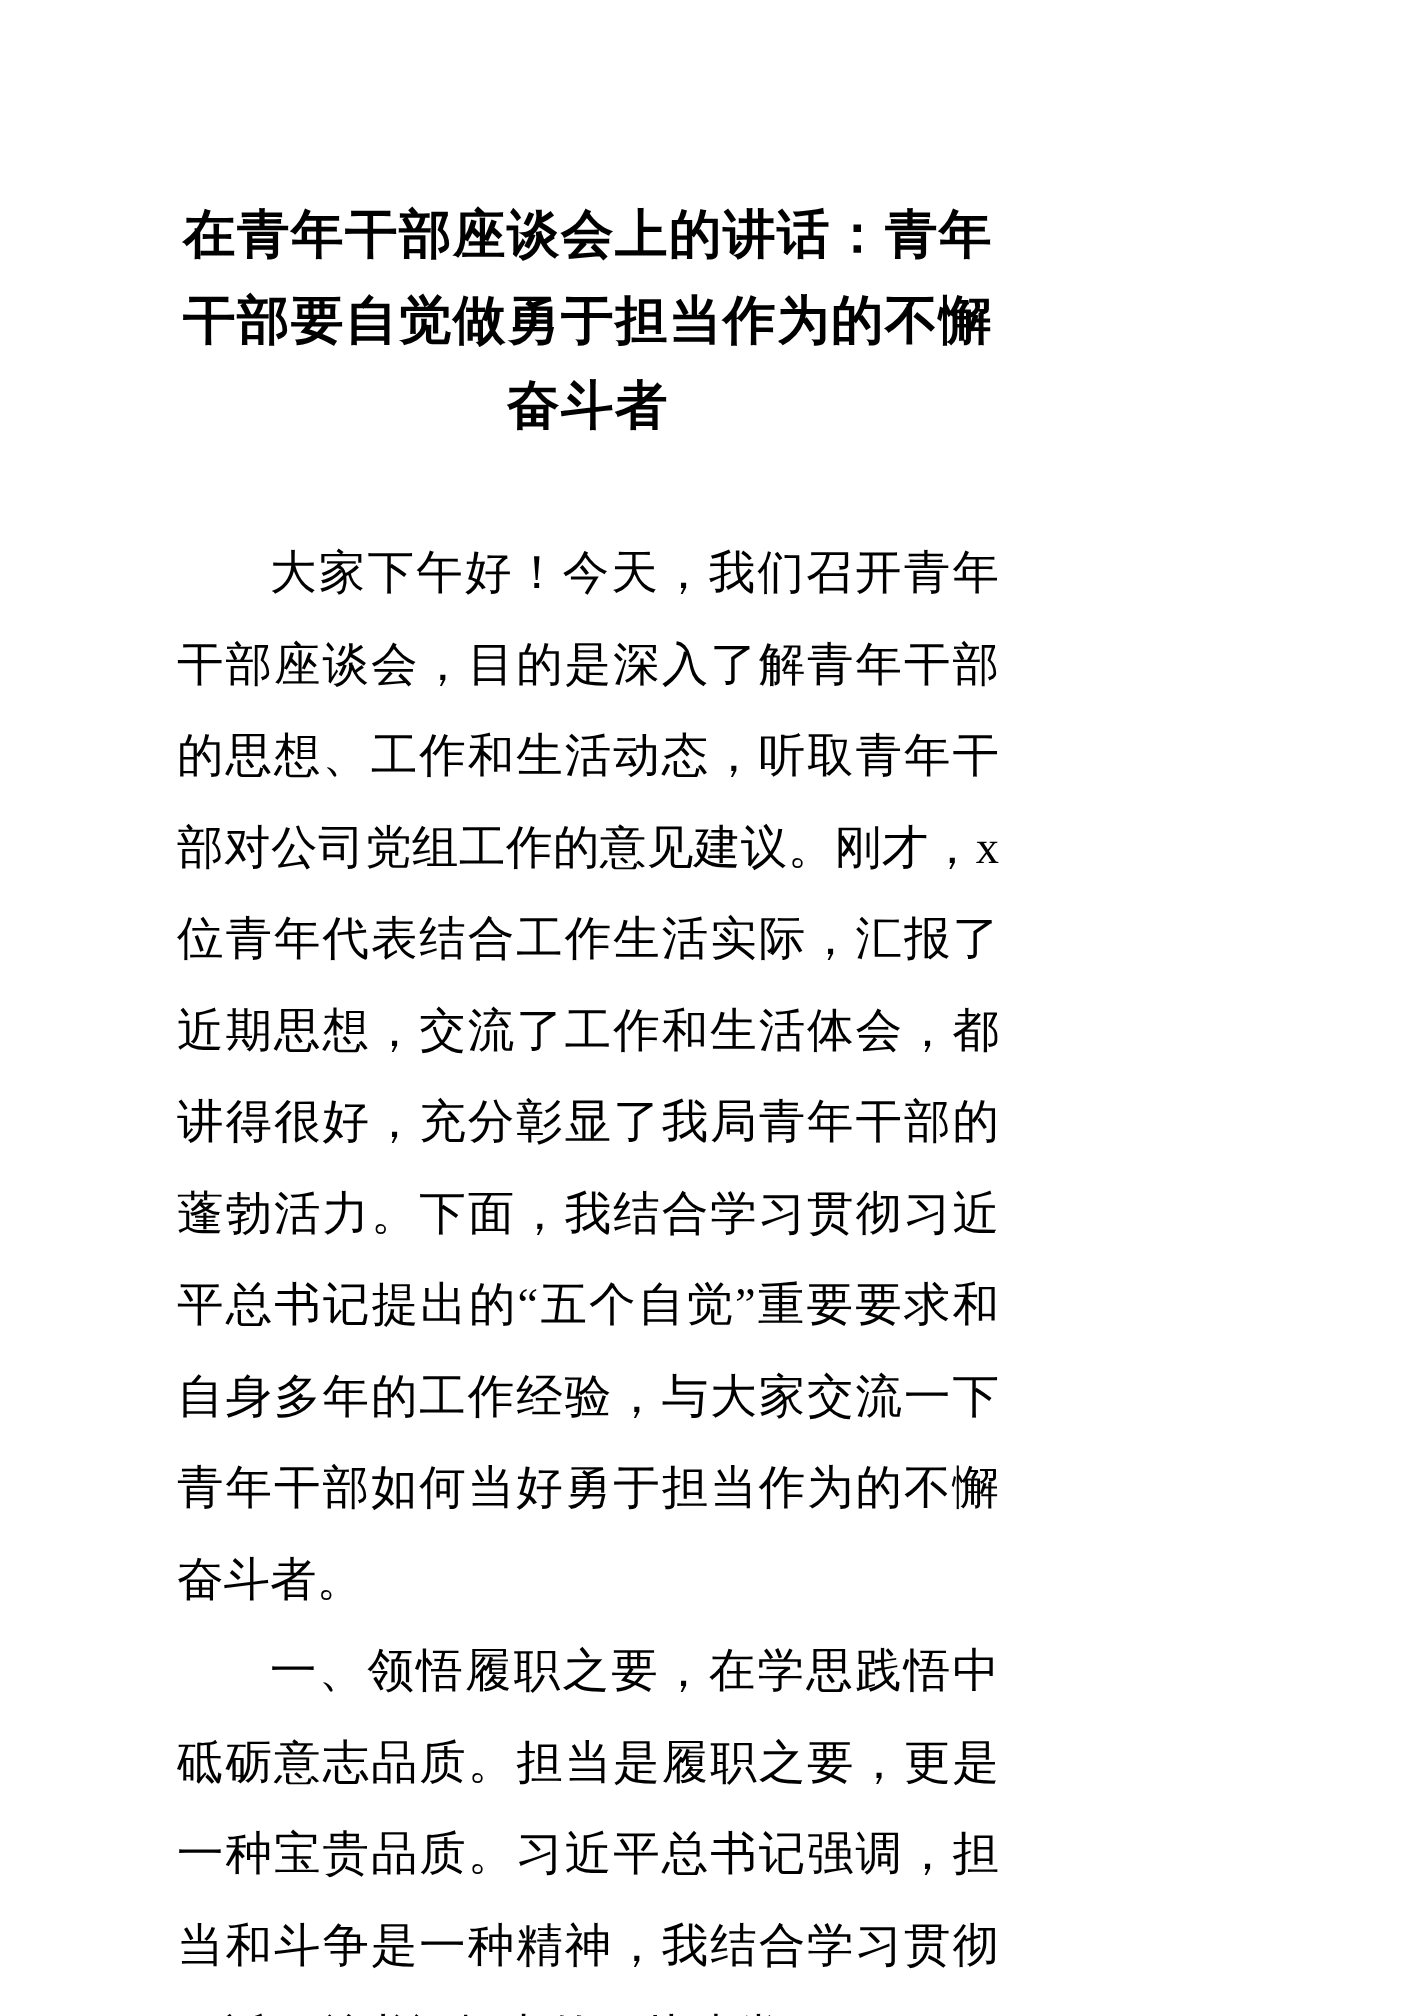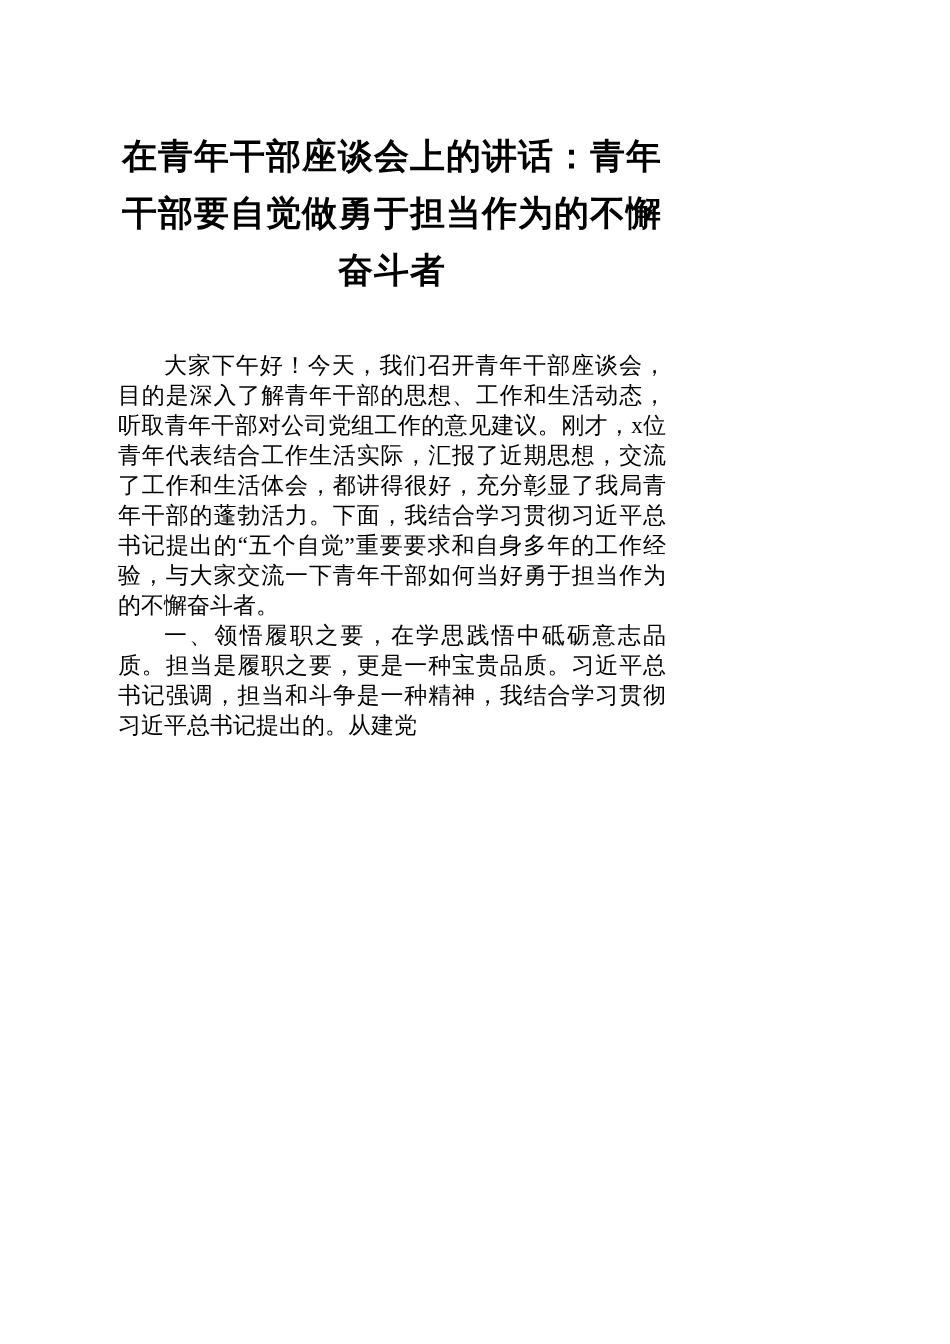--- a/index.html
+++ b/index.html
@@ -23,22 +23,22 @@
   .doc-title {
     margin: 0 0 52px 0;
     font-size: 35px;
     font-weight: bold;
     line-height: 57px;
     text-align: center;
     letter-spacing: 1px;
   }
   .paragraph {
     margin: 0;
-    font-size: 23px;
-    line-height: 30px;
+    font-size: 31px;
+    line-height: 61px;
     text-align: justify;
     text-indent: 2em;
     word-break: break-all;
   }
   .lead {
     font-weight: normal;
   }
 </style>
 </head>
 <body>

